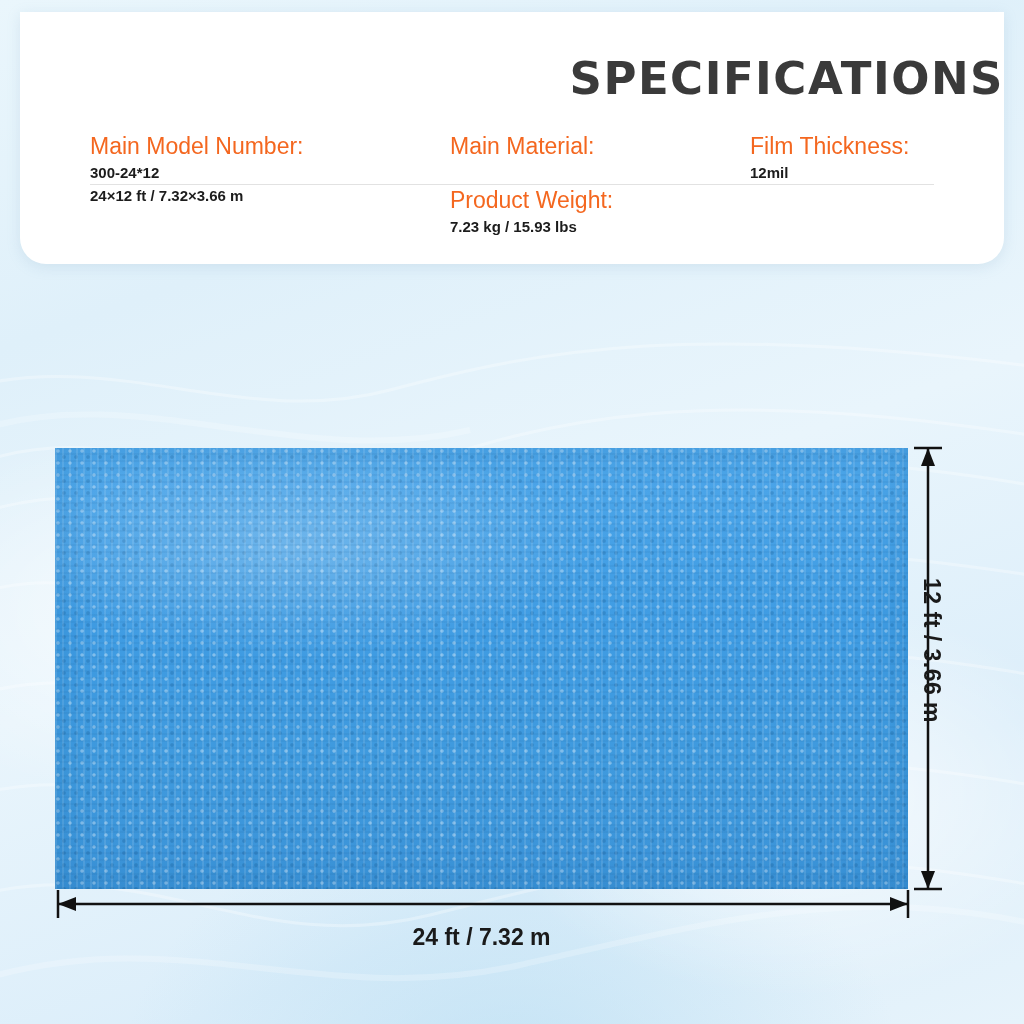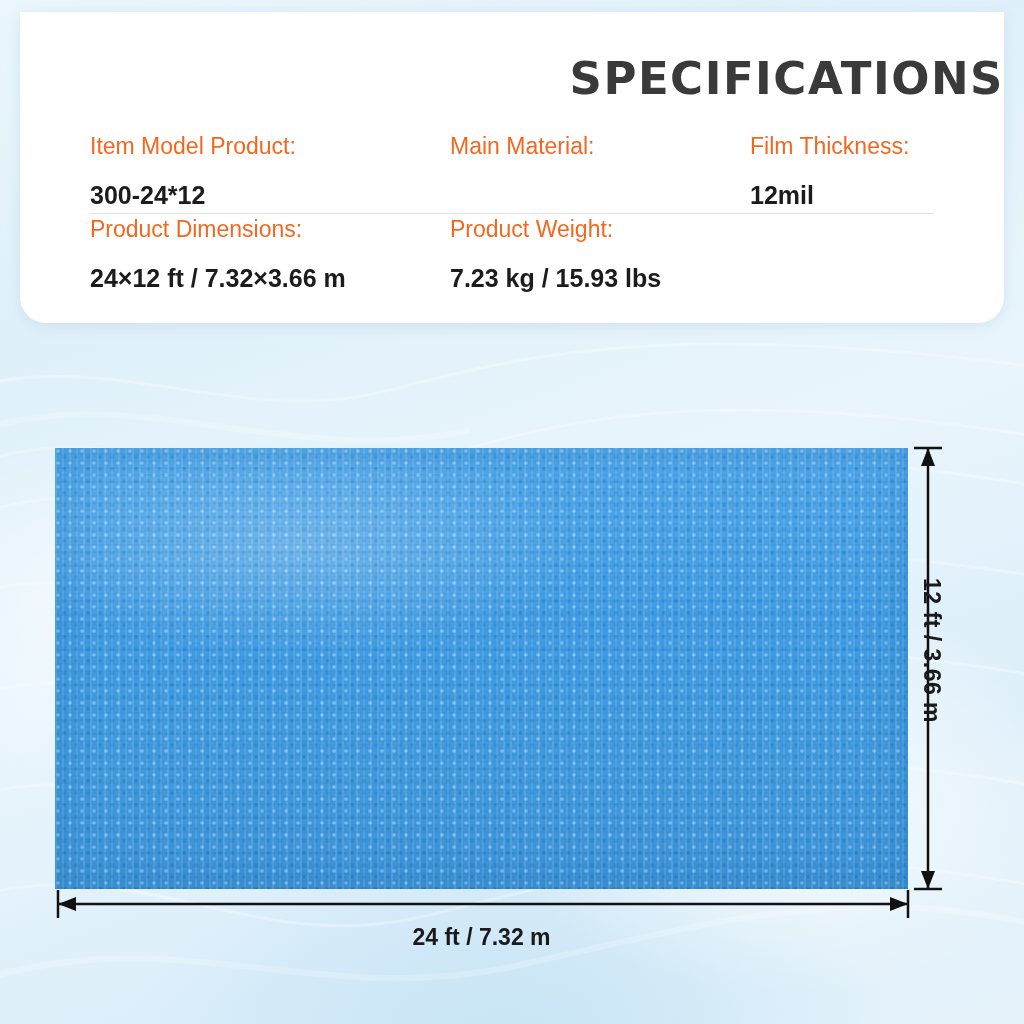--- a/index.html
+++ b/index.html
@@ -77,24 +77,24 @@
     display: block;
     color: #f4671f;
     font-size: 23px;
     line-height: 1.35;
     font-family: "Liberation Sans", sans-serif;
   }
 
   .spec-value {
     display: block;
     color: #1c1c1c;
-    font-size: 25px;
+    font-size: 15px;
     font-weight: bold;
     line-height: 1.45;
-    margin-top: 15px;
+    margin-top: 0;
     font-family: "Liberation Sans", sans-serif;
   }
 
   
   .product-area {
     position: absolute;
     left: 0;
     top: 392px;
     width: 1024px;
     height: 632px;
@@ -177,35 +177,34 @@
       <path d="M -20 430 C 130 380, 300 470, 470 430"></path>
     </g>
   </svg>
 
   <div class="spec-card">
     <div class="spec-title">SPECIFICATIONS</div>
 
     <div class="spec-grid">
 
       <div class="spec-cell spec-row-1">
-        <span class="spec-label">Item Model Product:</span>
+        <span class="spec-label">Main Model Number:</span>
         <span class="spec-value">300-24*12</span>
       </div>
       <div class="spec-cell spec-row-1">
         <span class="spec-label">Main Material:</span>
       </div>
       <div class="spec-cell spec-row-1">
         <span class="spec-label">Film Thickness:</span>
         <span class="spec-value">12mil</span>
       </div>
 
       <div class="divider"></div>
 
       <div class="spec-cell spec-row-2">
-        <span class="spec-label">Product Dimensions:</span>
         <span class="spec-value">24×12 ft / 7.32×3.66 m</span>
       </div>
       <div class="spec-cell spec-row-2">
         <span class="spec-label">Product Weight:</span>
         <span class="spec-value">7.23 kg / 15.93 lbs</span>
       </div>
       <div class="spec-cell spec-row-2"></div>
     </div>
   </div>
 

